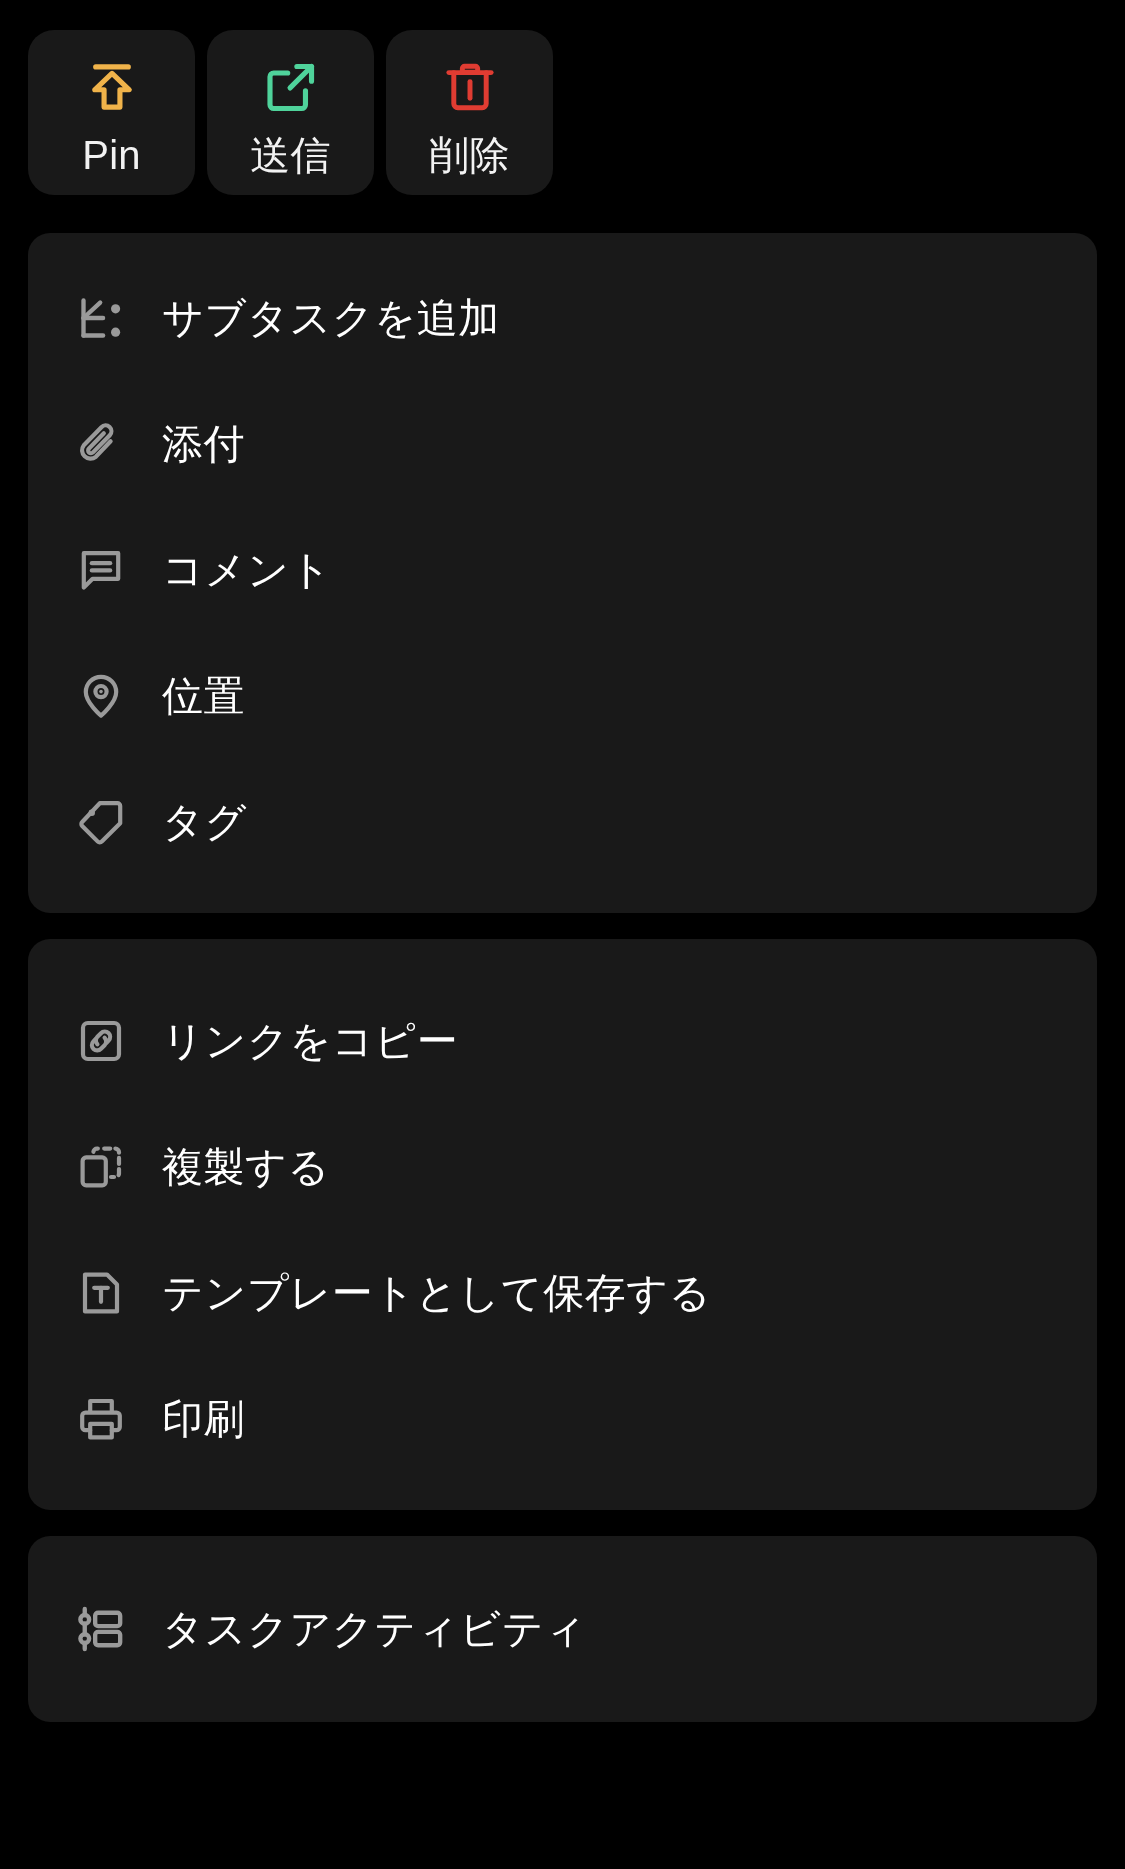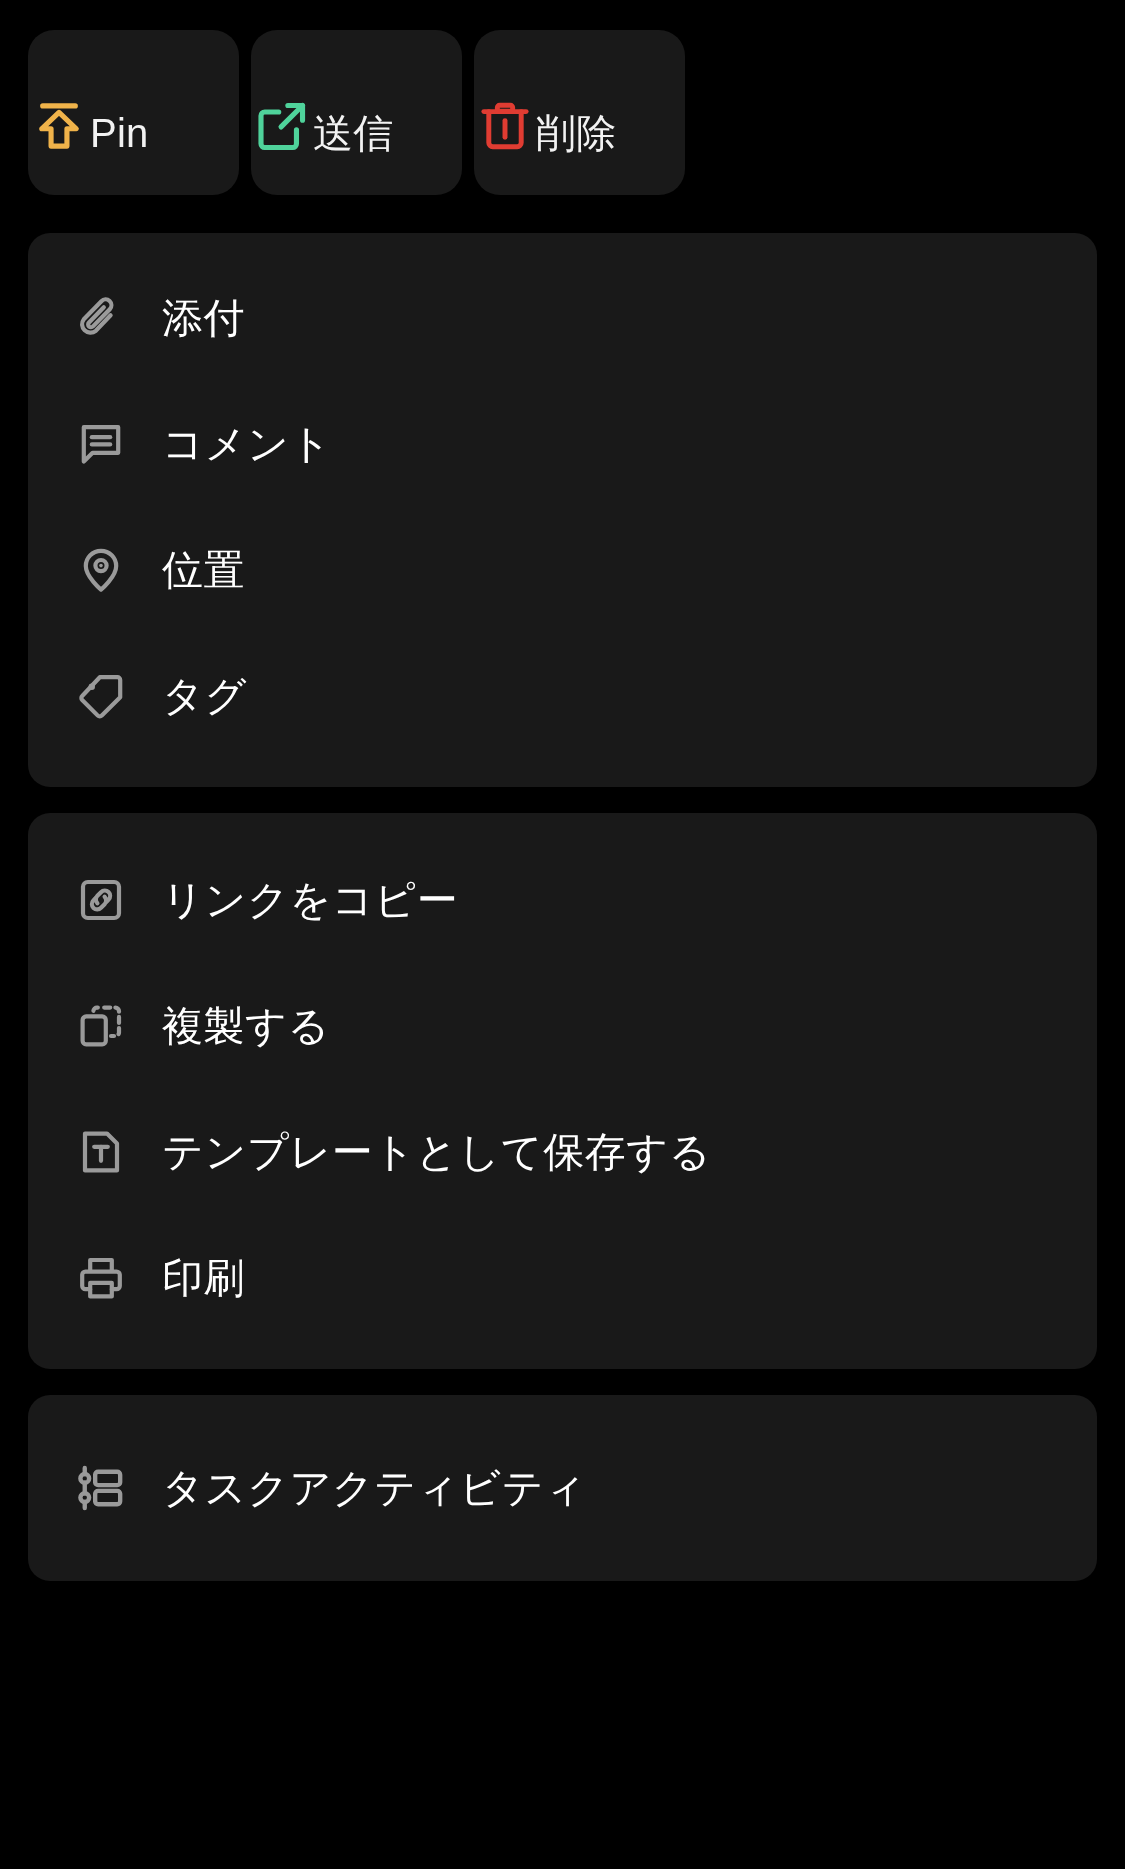--- a/index.html
+++ b/index.html
@@ -15,26 +15,26 @@
     background: #000000;
   }
 
   
   .quick-row {
     display: flex;
     gap: 12px;
     padding: 30px 28px 0 28px;
   }
   .quick-tile {
-    width: 211px;
+    width: 167px;
     height: 165px;
     background: #191919;
     border-radius: 26px;
     display: flex;
-    flex-direction: row;
+    flex-direction: column;
     align-items: center;
     justify-content: flex-start;
     padding-top: 26px;
   }
   .quick-tile .qicon {
     width: 62px; height: 62px;
     display: flex; align-items: center; justify-content: center;
   }
   .quick-tile .qlabel {
     margin-top: 14px;
@@ -46,21 +46,21 @@
   }
 
   
   .card {
     margin: 0 28px;
     background: #191919;
     border-radius: 22px;
     overflow: hidden;
   }
   .card.group1 { margin-top: 38px; padding: 22px 0 28px 0; }
-  .card.group2 { margin-top: 26px; padding: 24px 0 28px 0; }
+  .card.group2 { margin-top: 26px; padding: 39px 0 28px 0; }
   .card.group3 { margin-top: 26px; padding: 30px 0 30px 0; }
 
   .menu-item {
     display: flex;
     align-items: center;
     height: 126px;
     padding: 0 46px;
   }
   .menu-item .micon {
     width: 54px;
@@ -118,20 +118,33 @@
           <path d="M4.8 5.6 V19.4 A1.8 1.8 0 0 0 6.6 21.2 H17.4 A1.8 1.8 0 0 0 19.2 19.4 V5.6"></path>
           <line x1="12" y1="9.6" x2="12" y2="17"></line>
         </svg>
       </span>
       <span class="qlabel">削除</span>
     </div>
   </div>
 
   <div class="card group1">
 
+    <div class="menu-item">
+      <span class="micon">
+        <svg width="50" height="50" viewBox="0 0 24 24" fill="none" stroke="#9a9a9a" stroke-width="2.1" stroke-linecap="round" stroke-linejoin="round">
+          <line x1="3.6" y1="3.6" x2="3.6" y2="20.4"></line>
+          <line x1="3.6" y1="12" x2="13" y2="12"></line>
+          <line x1="3.6" y1="20.4" x2="13" y2="20.4"></line>
+          <line x1="3.6" y1="12" x2="11.6" y2="4.6"></line>
+          <circle cx="19" cy="7.6" r="2.2" fill="#9a9a9a" stroke="none"></circle>
+          <circle cx="19" cy="18.8" r="2.2" fill="#9a9a9a" stroke="none"></circle>
+        </svg>
+      </span>
+      <span class="mlabel">サブタスクを追加</span>
+    </div>
 
     <div class="menu-item">
       <span class="micon">
         <svg width="48" height="48" viewBox="0 0 24 24" fill="none" stroke="#9a9a9a" stroke-width="2.1" stroke-linecap="round" stroke-linejoin="round">
           <path d="M16.8 10.6 L9.4 18.4 A4.2 4.2 0 0 1 3.4 12.6 L12.2 3.6 A2.9 2.9 0 0 1 16.4 7.6 L8 16.2 A1.4 1.4 0 0 1 6 14.2 L13.4 6.6"></path>
         </svg>
       </span>
       <span class="mlabel">添付</span>
     </div>
 

